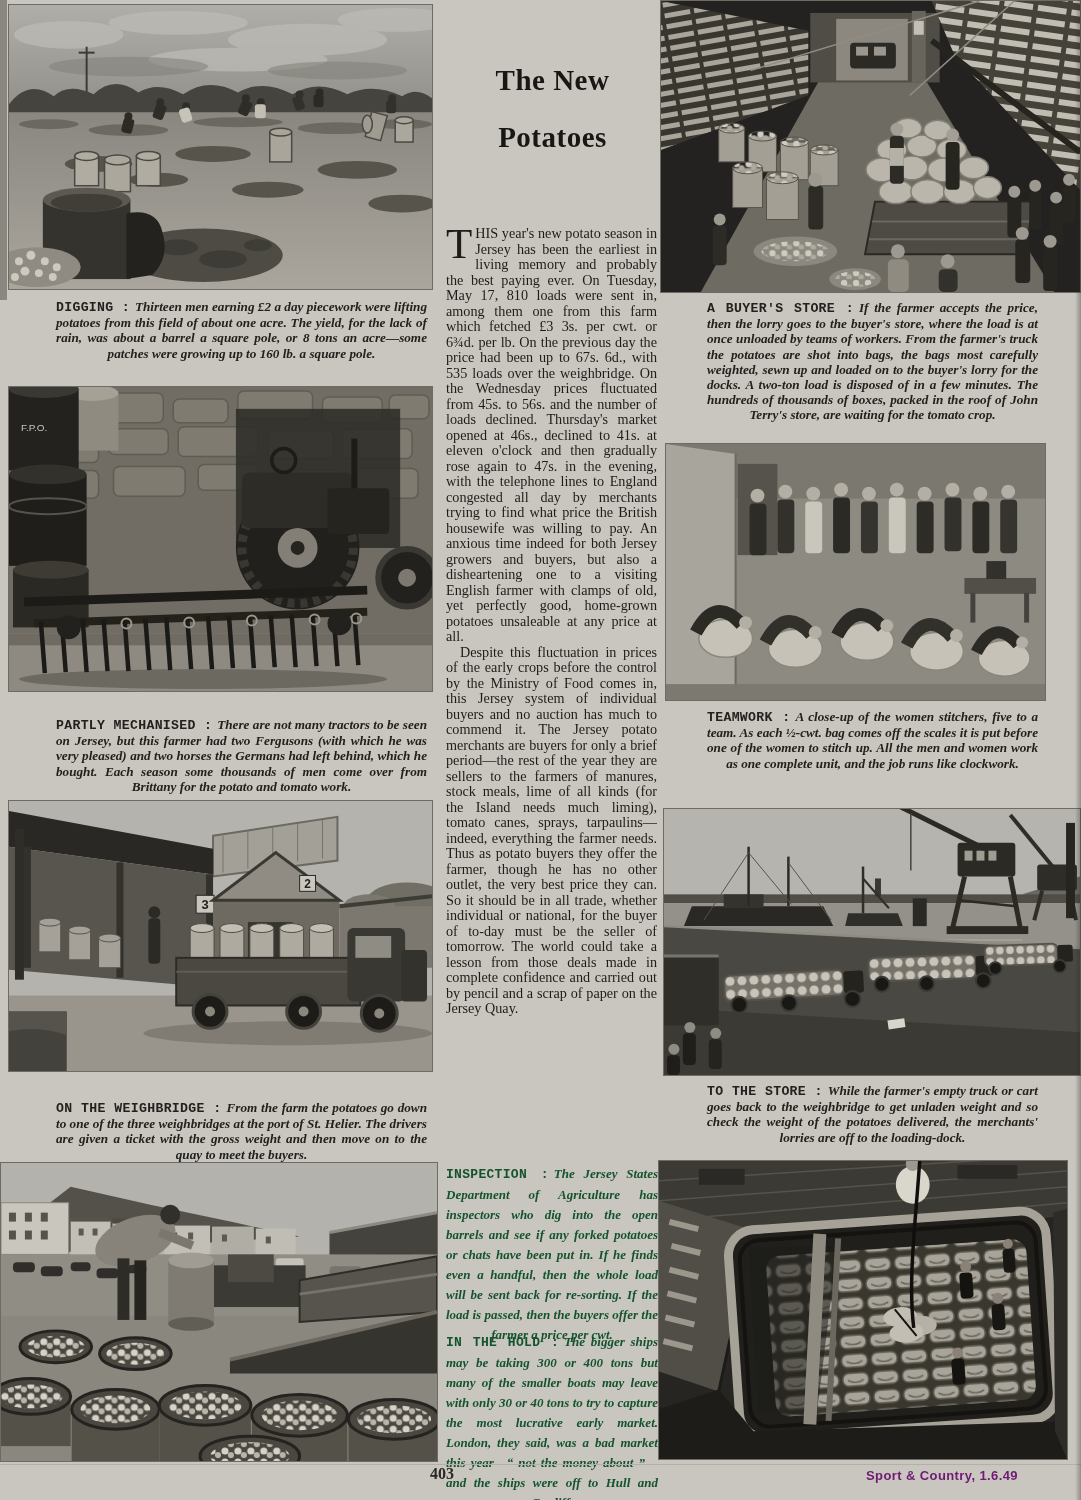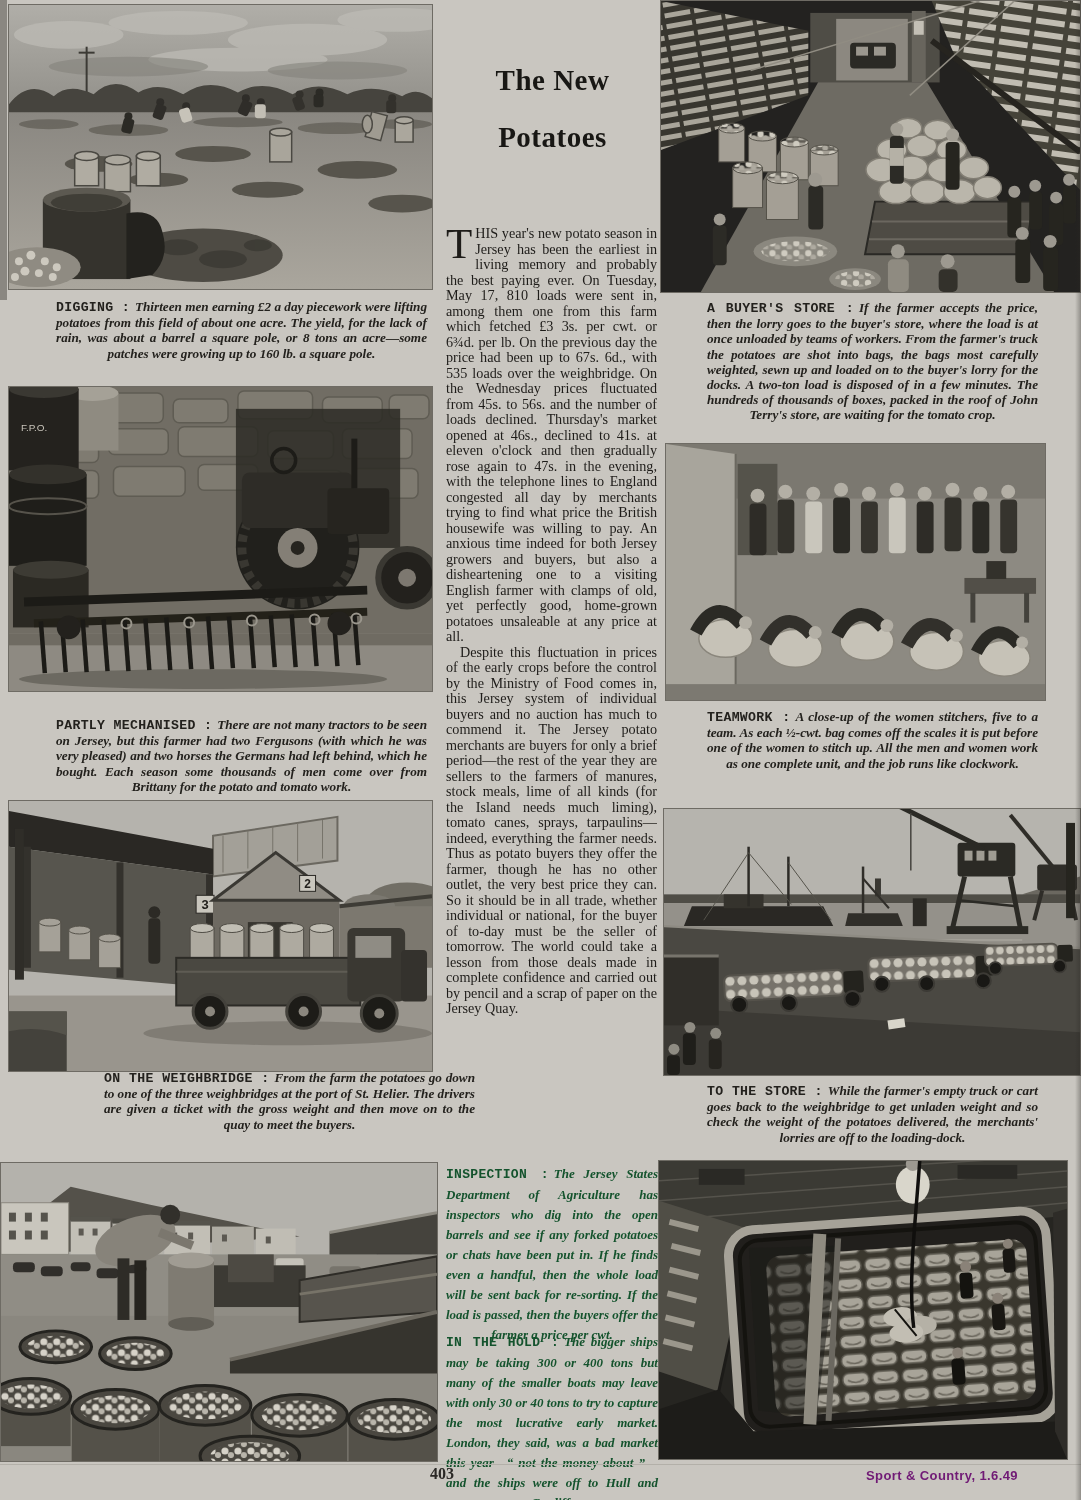--- a/index.html
+++ b/index.html
@@ -335,21 +335,21 @@
           <circle cx="296" cy="212" r="5" fill="#8b877e"></circle>
         <circle cx="372" cy="214" r="18" fill="#1d1c18" stroke="#44423c" stroke-width="3"></circle>
           <circle cx="372" cy="214" r="5" fill="#8b877e"></circle>
       </g>
       <rect x="6" y="28" width="9" height="152" fill="#2f2d28"></rect>
       <rect x="0" y="212" width="58" height="60" fill="#44423c"></rect>
       <path d="M0,212 L58,212 L58,236 Q30,226 0,232 Z" fill="#55534b"></path>
     </svg>
   </div>
 
-  <div class="caption" style="left:56px;top:1070px;width:371px;margin-left:48px;">
+  <div class="caption" style="left:56px;top:1100px;width:371px;">
     <span class="cap-label">ON THE WEIGHBRIDGE :</span><span>From the farm the potatoes go down to one of the three weighbridges at the port of St. Helier. The drivers are given a ticket with the gross weight and then move on to the quay to meet the buyers.</span>
   </div>
 
   <div class="photo" style="left:0px;top:1162px;width:438px;height:300px;">
     <svg viewBox="0 0 438 300" preserveAspectRatio="none">
       <defs>
         <pattern id="qy-pots" width="13" height="11" patternUnits="userSpaceOnUse">
           <circle cx="4" cy="4" r="3.6" fill="#d6d2c8"></circle>
             <circle cx="10" cy="8" r="3.1" fill="#b9b5ab"></circle>
         </pattern>

